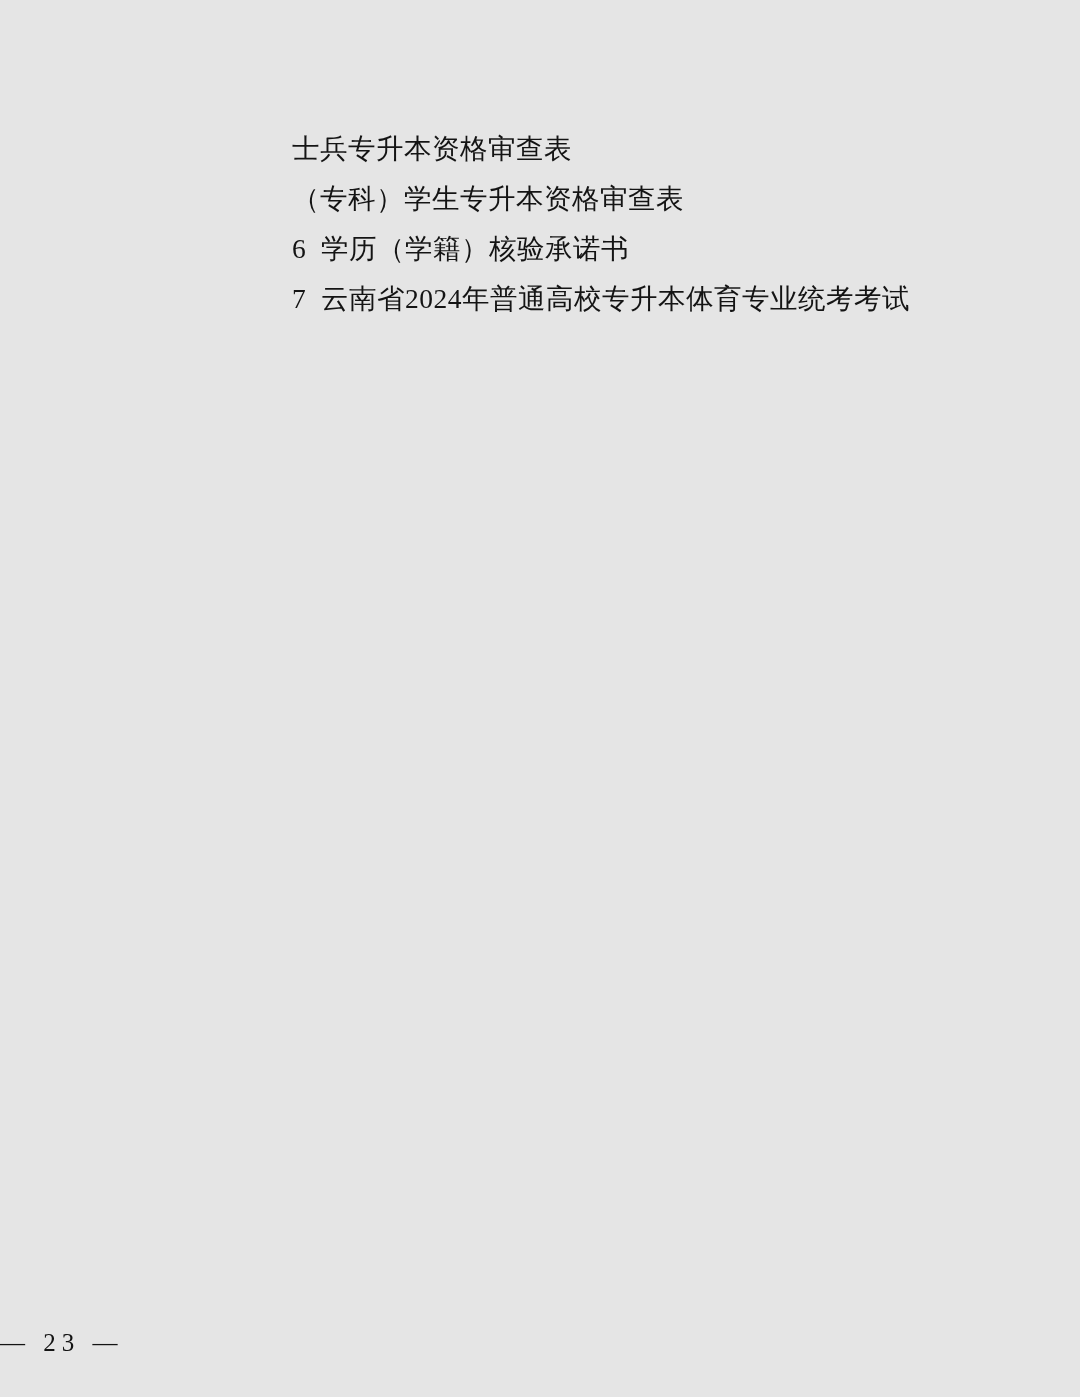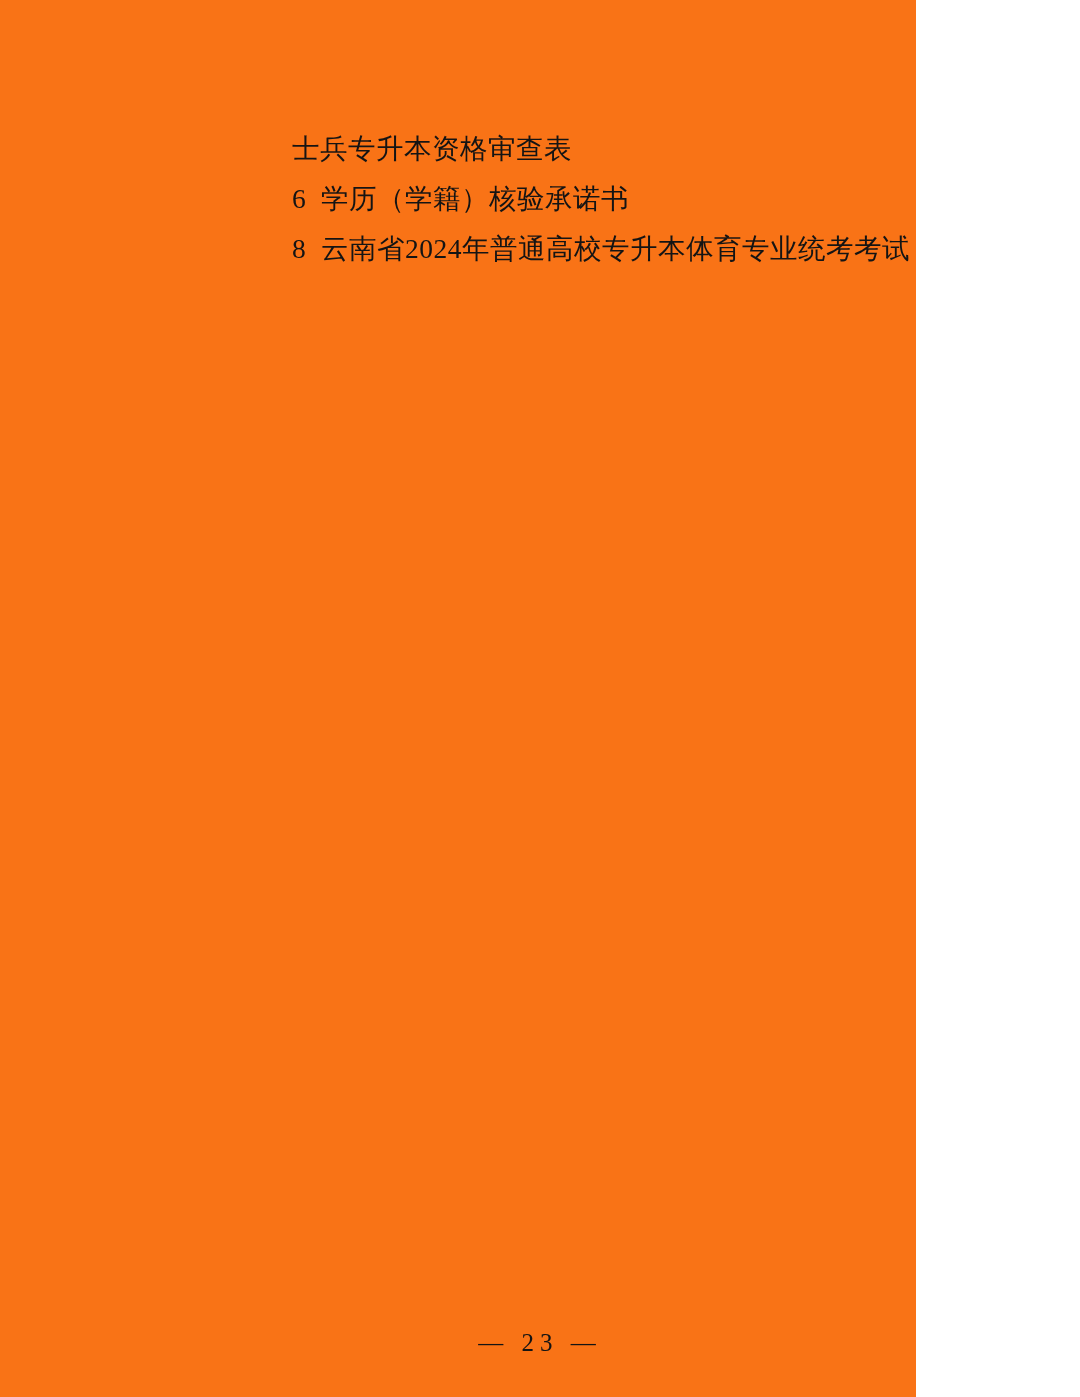--- a/index.html
+++ b/index.html
@@ -12,23 +12,23 @@
     height: 1397px;
     position: relative;
     font-family: "Liberation Serif", "DejaVu Serif", serif;
     color: #1a1a1a;
     overflow: hidden;
   }
   .page {
     position: absolute;
     left: 0;
     top: 0;
-    width: 916px;
+    width: 1080px;
     height: 1397px;
-    background: #f97316;
+    background: #e5e5e5;
   }
   .content {
     position: absolute;
     left: 292px;
     top: 124px;
     width: 640px;
   }
   .doc-line {
     font-size: 27.5px;
     line-height: 50px;
@@ -38,37 +38,38 @@
     font-family: "Liberation Serif", "DejaVu Serif", serif;
   }
   .doc-line.indent-0 {
     margin-left: 0;
   }
   .footer {
     position: absolute;
     left: 0;
     bottom: 40px;
     width: 1080px;
-    text-align: center;
+    text-align: left;
   }
   .page-number {
     font-size: 25px;
     letter-spacing: 6px;
     color: #141414;
     font-family: "Liberation Serif", "DejaVu Serif", serif;
   }
 </style>
 </head>
 <body>
 
 <div class="page">
 
   <div class="content">
     <div class="doc-line indent-0">士兵专升本资格审查表</div>
+    <div class="doc-line indent-0">（专科）学生专升本资格审查表</div>
     <div class="doc-line indent-0">6  学历（学籍）核验承诺书</div>
-    <div class="doc-line indent-0">8  云南省2024年普通高校专升本体育专业统考考试</div>
+    <div class="doc-line indent-0">7  云南省2024年普通高校专升本体育专业统考考试</div>
   </div>
 
   <div class="footer">
     <span class="page-number">—  23  —</span>
   </div>
 
 </div>
 
 </body></html>

